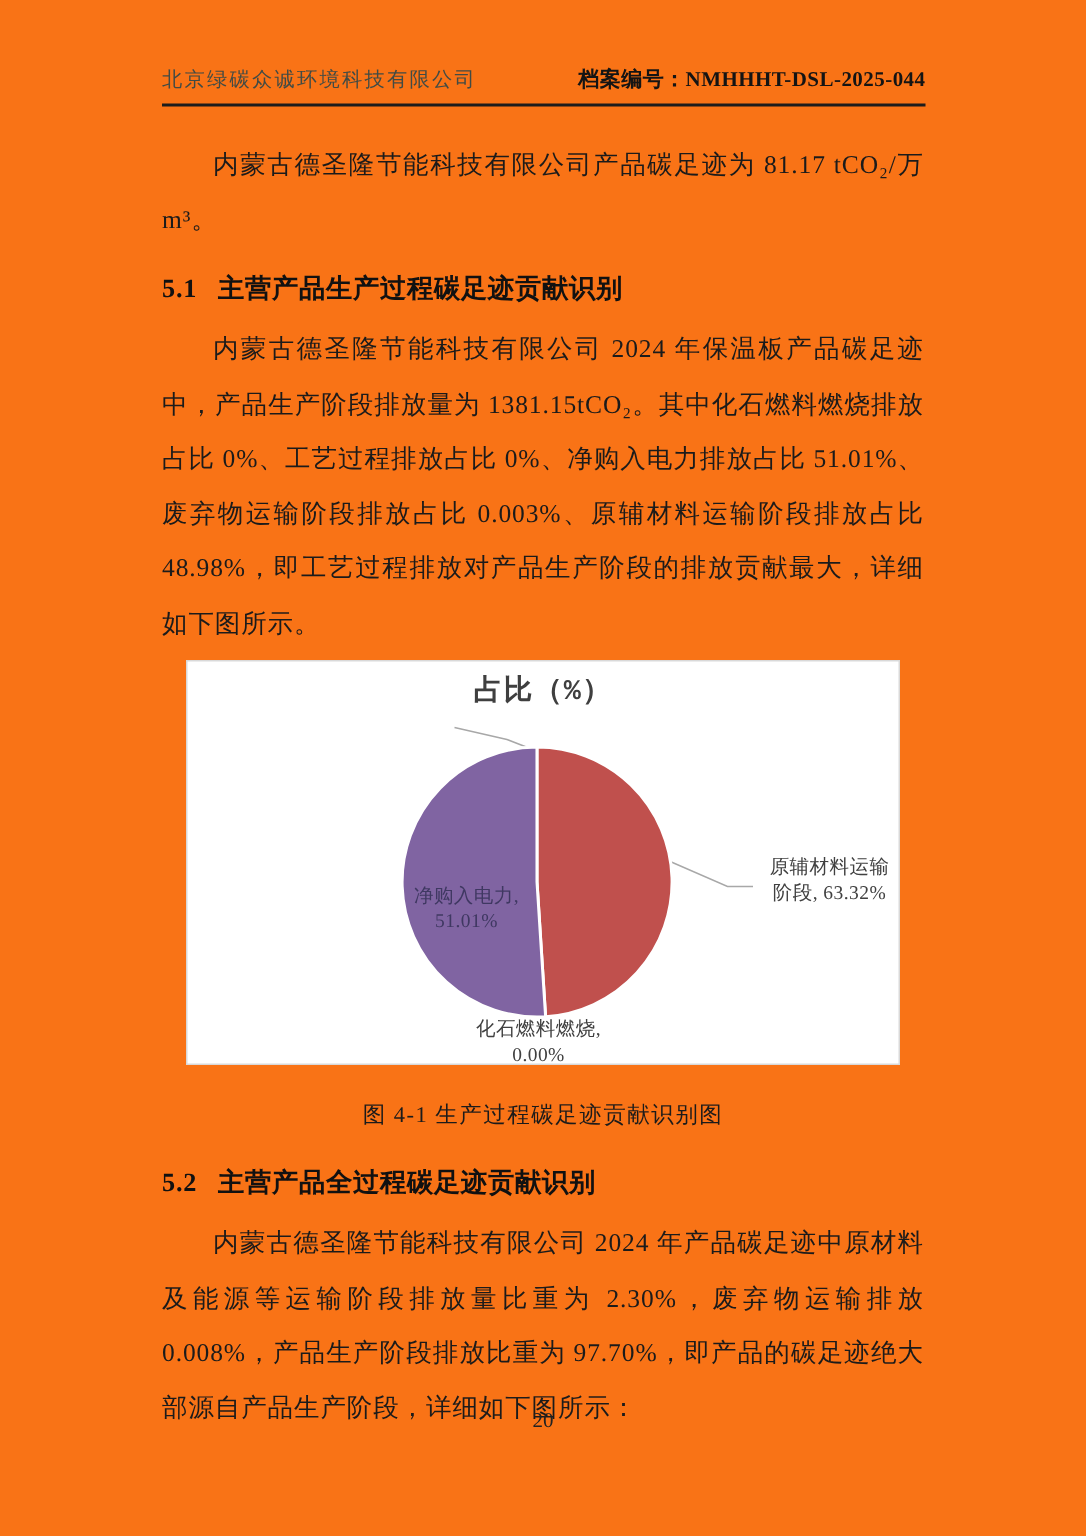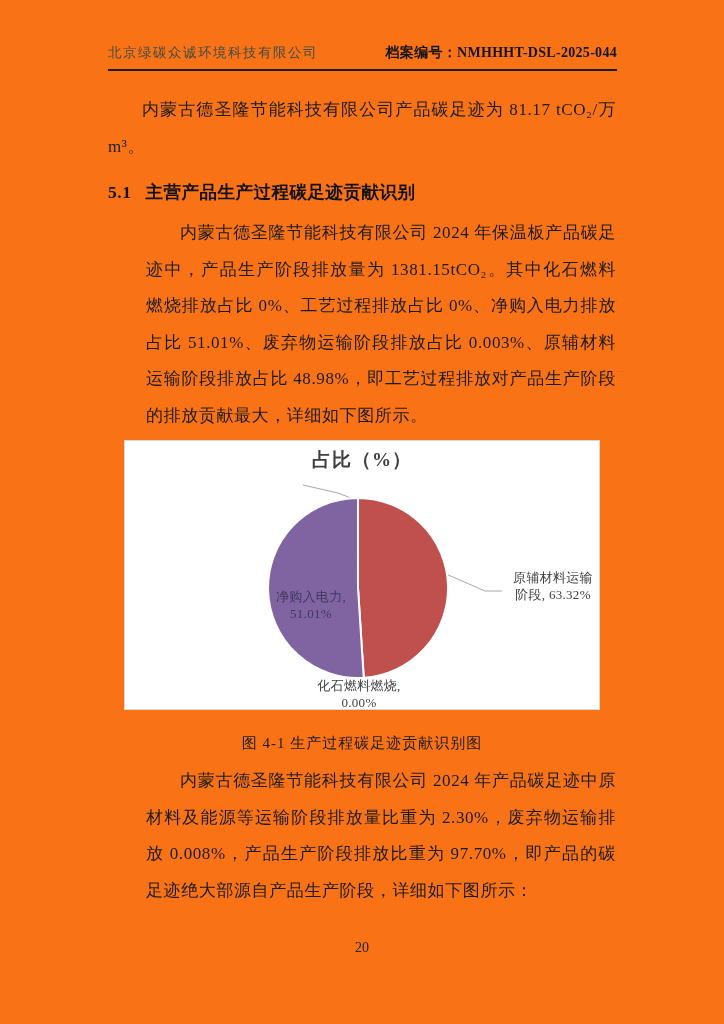--- a/index.html
+++ b/index.html
@@ -20,31 +20,31 @@
   .body-text{
     font-size:17px;line-height:36.5px;margin:0;text-indent:2em;
     text-align:justify;text-justify:inter-character;letter-spacing:.6px;
   }
   .intro{margin-top:8px;}
   .section-heading{
     margin:14px 0 0 0;font-size:17.5px;font-weight:bold;color:#111;
     letter-spacing:.5px;line-height:26px;
   }
   .section-heading .sec-no{margin-right:14px;}
-  .p-after-heading{margin-top:10px;margin-left:38px;}
+  .p-after-heading{margin-top:10px;}
   
   .figure{margin-top:6px;}
   .chart-frame{
     position:relative;width:474px;height:268px;margin:0 auto;
     background:#ffffff;border:1px solid #d9d9d9;
   }
   .chart-title{
     position:absolute;top:6px;left:0;right:0;text-align:center;
     font-size:19px;font-weight:bold;color:#3f3f3f;letter-spacing:1px;
-    font-family:Liberation Serif, serif;
+    font-family:Liberation Mono, monospace;
   }
   .pie-svg{position:absolute;left:0;top:0;width:474px;height:268px;}
   .pie-label{
     position:absolute;text-align:center;font-size:13px;line-height:17px;
     color:#404040;letter-spacing:.3px;
   }
   .label-waste{left:85px;top:27px;width:112px;}
   .label-raw{left:378px;top:128px;width:100px;}
   .label-fossil{left:178px;top:236px;width:112px;}
   .label-power{left:140px;top:147px;width:92px;color:#3f3862;}
@@ -100,20 +100,21 @@
         </div>
         <div class="pie-label label-fossil">
           <div>化石燃料燃烧,</div>
           <div>0.00%</div>
         </div>
       </div>
 
       <div class="figure-caption">图 4-1 生产过程碳足迹贡献识别图</div>
     </div>
 
+    <h2 class="section-heading heading-2"><span class="sec-no">5.2</span><span>主营产品全过程碳足迹贡献识别</span></h2>
 
     <p class="body-text p-after-heading">内蒙古德圣隆节能科技有限公司 2024 年产品碳足迹中原材料及能源等运输阶段排放量比重为 2.30%，废弃物运输排放 0.008%，产品生产阶段排放比重为 97.70%，即产品的碳足迹绝大部源自产品生产阶段，详细如下图所示：</p>
 
   </div>
 
   <div class="page-number">20</div>
 
 </div>
 
 </body></html>

